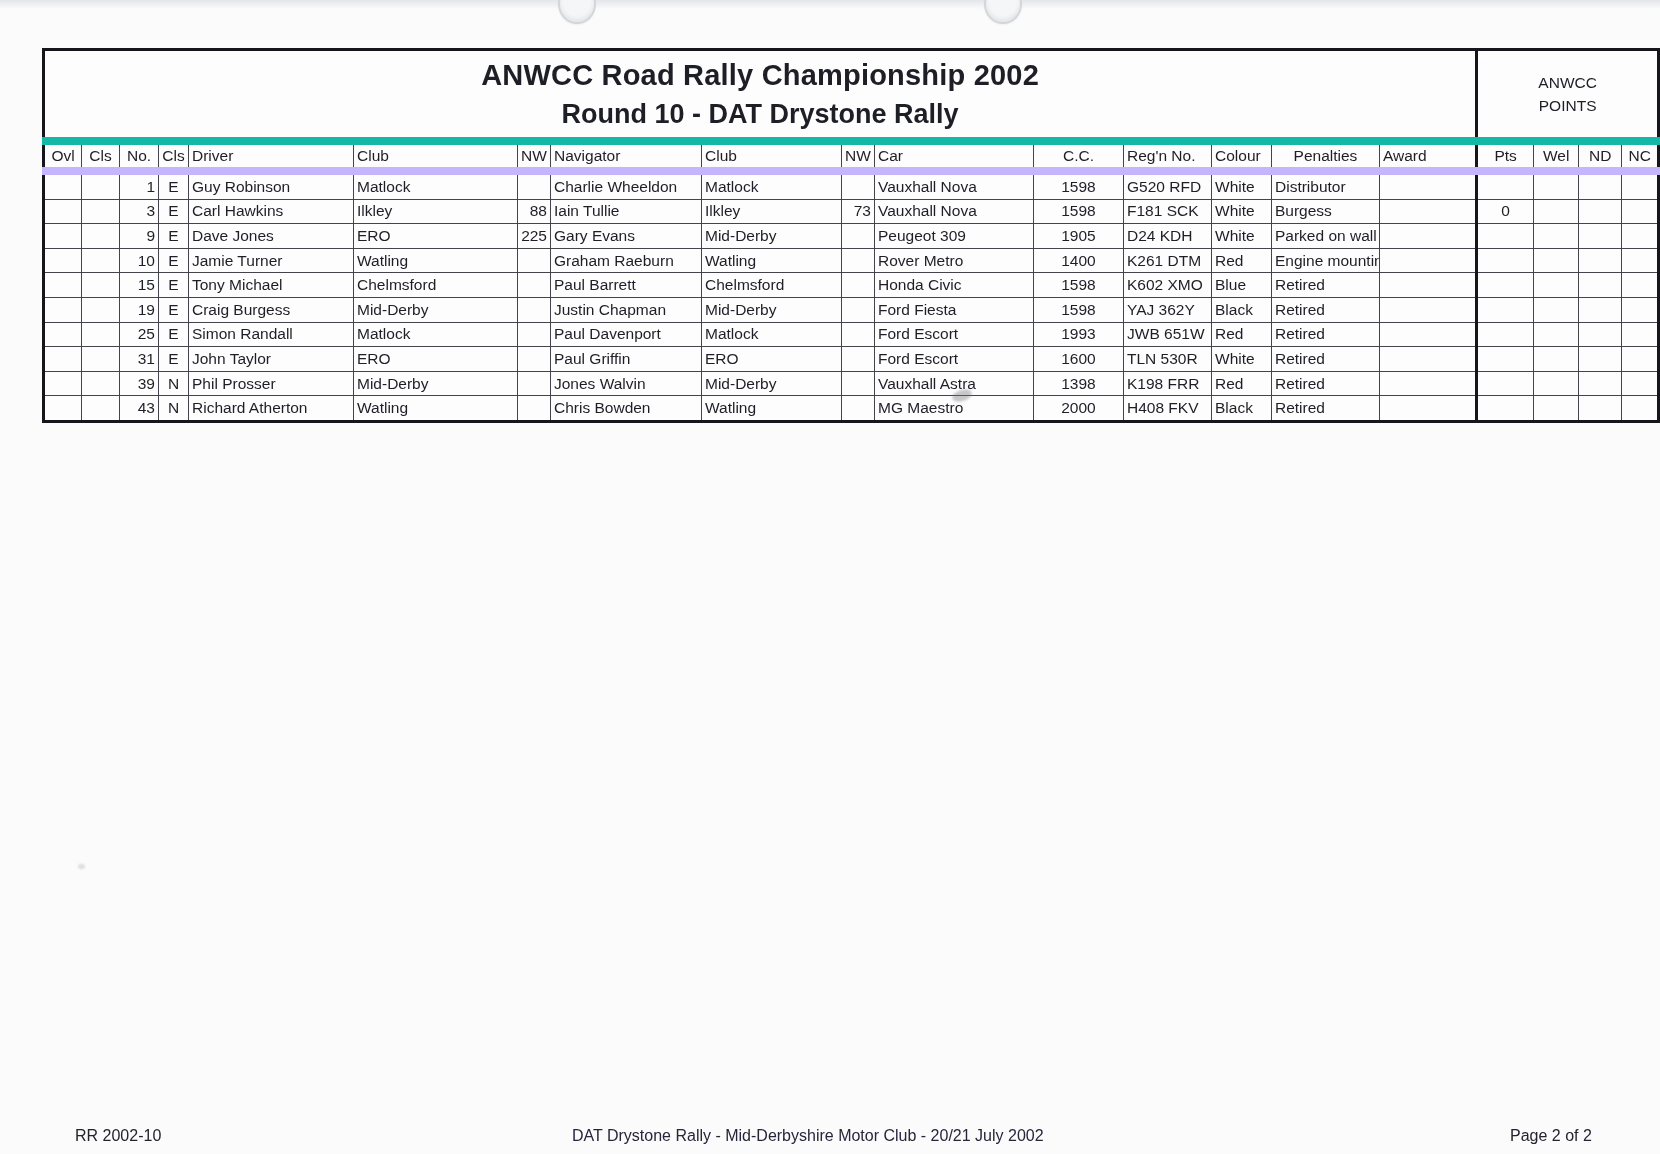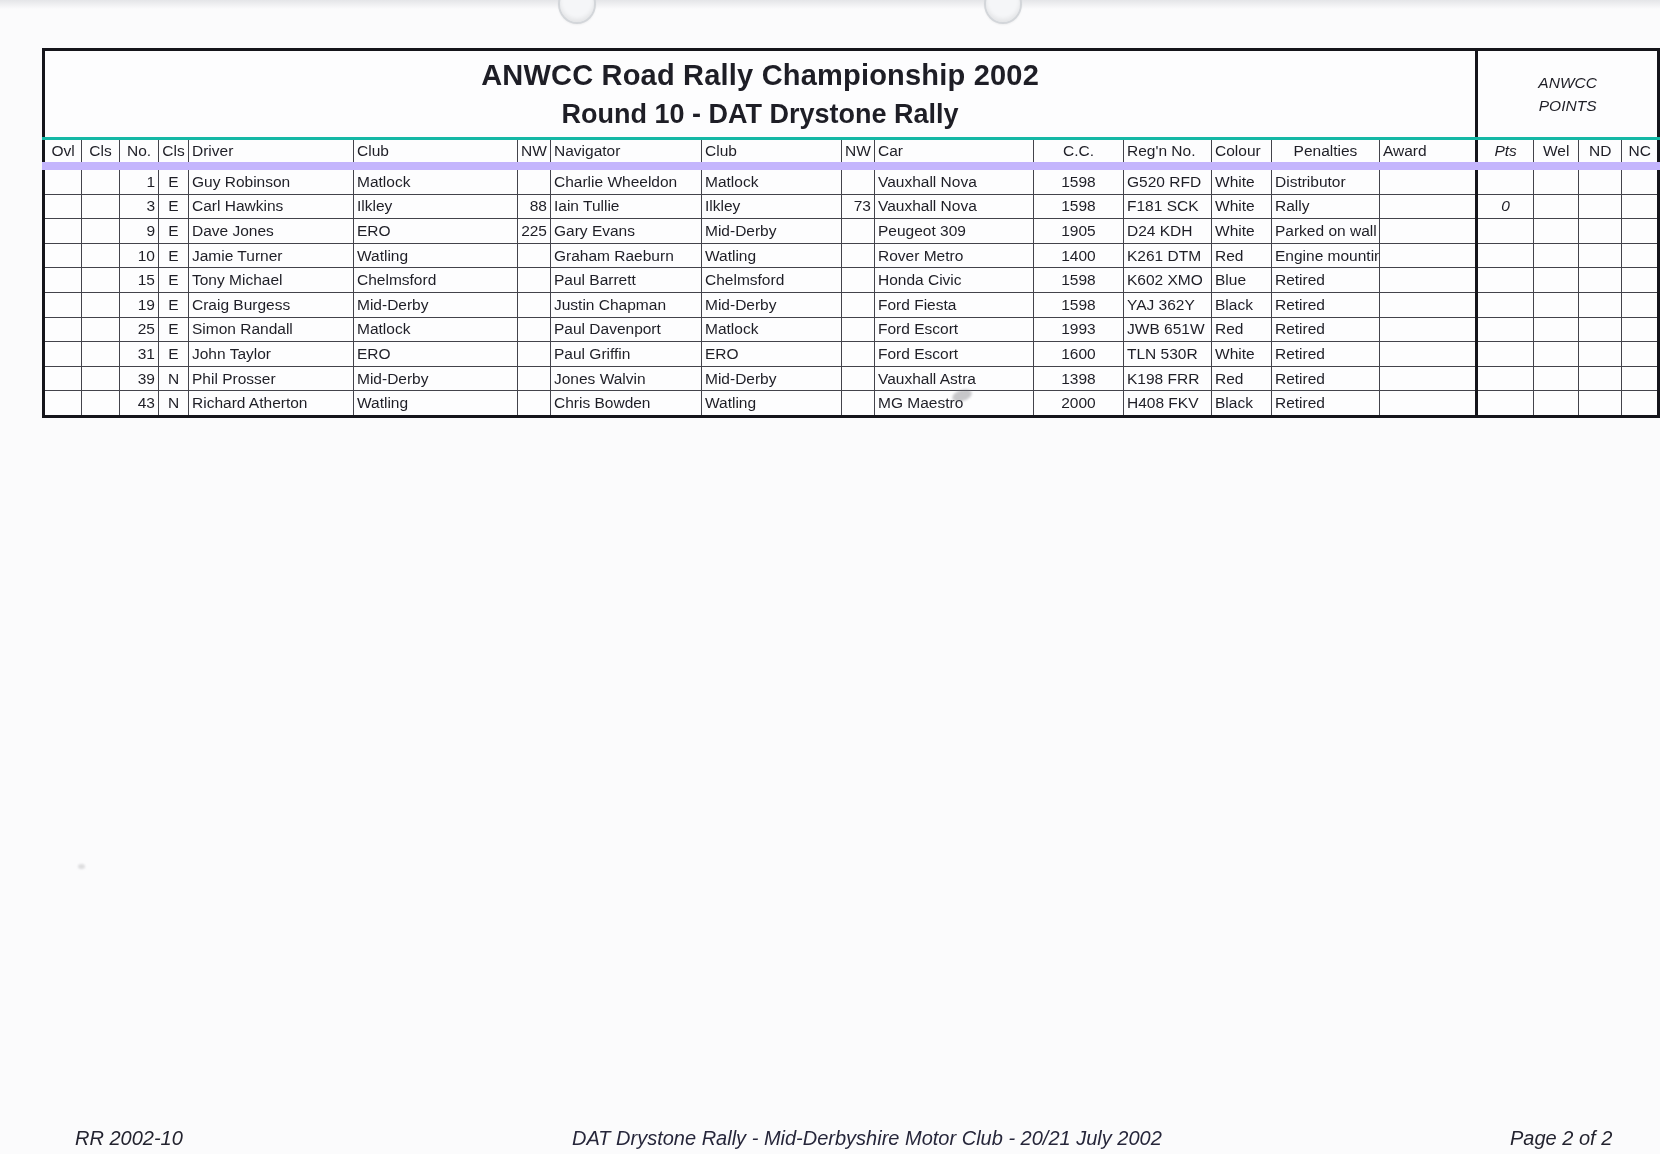--- a/index.html
+++ b/index.html
@@ -28,34 +28,34 @@
     width:1601px;table-layout:fixed;border-collapse:collapse;
     border:3px solid #15151b;
     background:#fdfdfe;
   }
   table.results td, table.results th{
     border:1px solid #43434b;
     font-weight:normal;font-size:15.5px;
     padding:0 3px;overflow:hidden;white-space:nowrap;
     color:#1e1e26;
   }
-  tr.title-row td{border-bottom:3px solid #14b8a6;height:86px;vertical-align:middle;}
+  tr.title-row td{border-bottom:8px solid #14b8a6;height:86px;vertical-align:middle;}
   .title-cell{text-align:center;}
   .title-line1{font-size:29px;font-weight:bold;letter-spacing:.2px;}
   .title-line2{font-size:27px;font-weight:bold;margin-top:7px;}
   .points-cell{text-align:center;font-size:17px;line-height:1.5;}
   tr.hdr th{height:22px;border-bottom:8px solid #c4b5fd;}
   tr.data-row td{height:23.6px;}
   .al{text-align:left;padding-left:6px;}
   .ac{text-align:center;}
   .ar{text-align:right;padding-right:7px;}
   .blue{color:#2c2c9e;}
-  .div-left{border-left:3px solid #15151b !important;font-style:italic;}
-
-  .footer-text{position:absolute;top:1127px;font-size:20px;color:#23232f;font-style:italic;}
+  .div-left{border-left:3px solid #15151b !important;}
+
+  .footer-text{position:absolute;top:1127px;font-size:16px;color:#23232f;}
   #footer-left{left:75px;}
   #footer-center{left:572px;color:#26263a;}
   #footer-right{left:1510px;}
 
   .speck{position:absolute;border-radius:50%;pointer-events:none;}
   #speck-1{left:952px;top:390px;width:20px;height:11px;background:rgba(110,110,118,.38);filter:blur(1.2px);transform:rotate(-18deg);}
   #speck-2{left:78px;top:864px;width:7px;height:5px;background:rgba(140,140,145,.28);filter:blur(1px);}
 </style>
 </head>
 <body>
@@ -149,21 +149,21 @@
         <td class="al">Carl Hawkins</td>
         <td class="al">Ilkley</td>
         <td class="ar">88</td>
         <td class="al">Iain Tullie</td>
         <td class="al">Ilkley</td>
         <td class="ar">73</td>
         <td class="al">Vauxhall Nova</td>
         <td class="ac">1598</td>
         <td class="al blue">F181 SCK</td>
         <td class="al blue">White</td>
-        <td class="al">Rally</td>
+        <td class="al">Burgess</td>
         <td class="al"></td>
         <td class="ac div-left">0</td>
         <td class="ac"></td>
         <td class="ac"></td>
         <td class="ac"></td>
       </tr>
       <tr class="data-row">
         <td class="ac"></td>
         <td class="ac"></td>
         <td class="ar">9</td>

